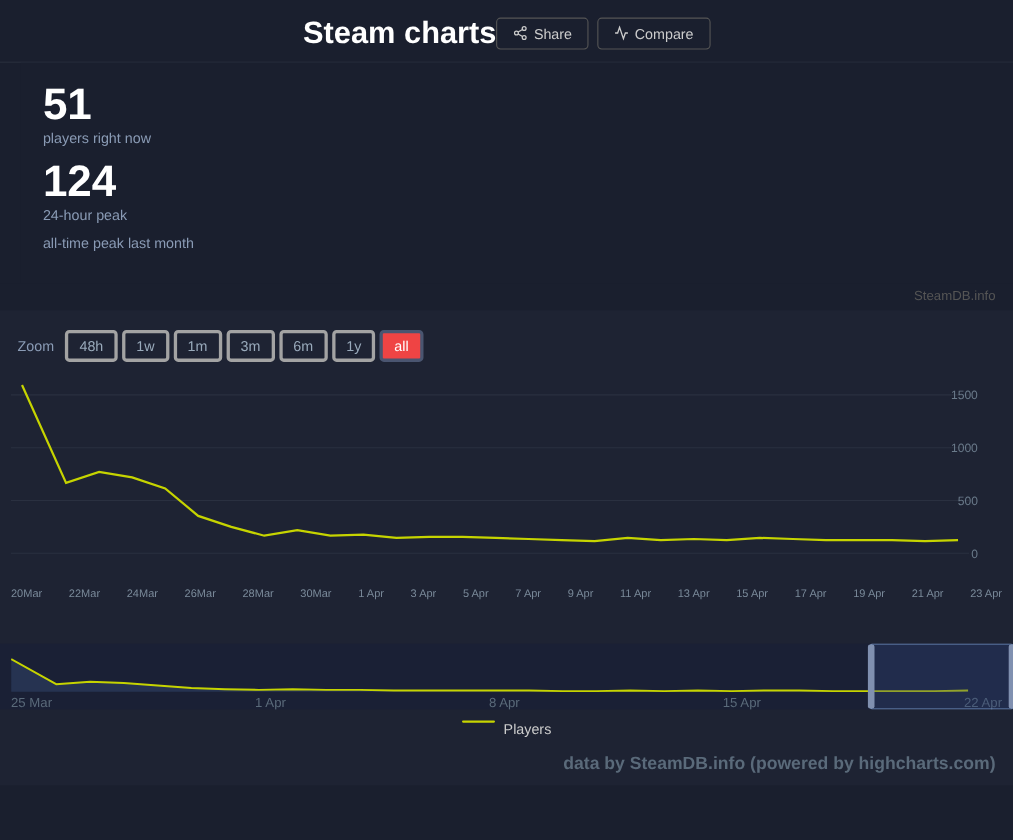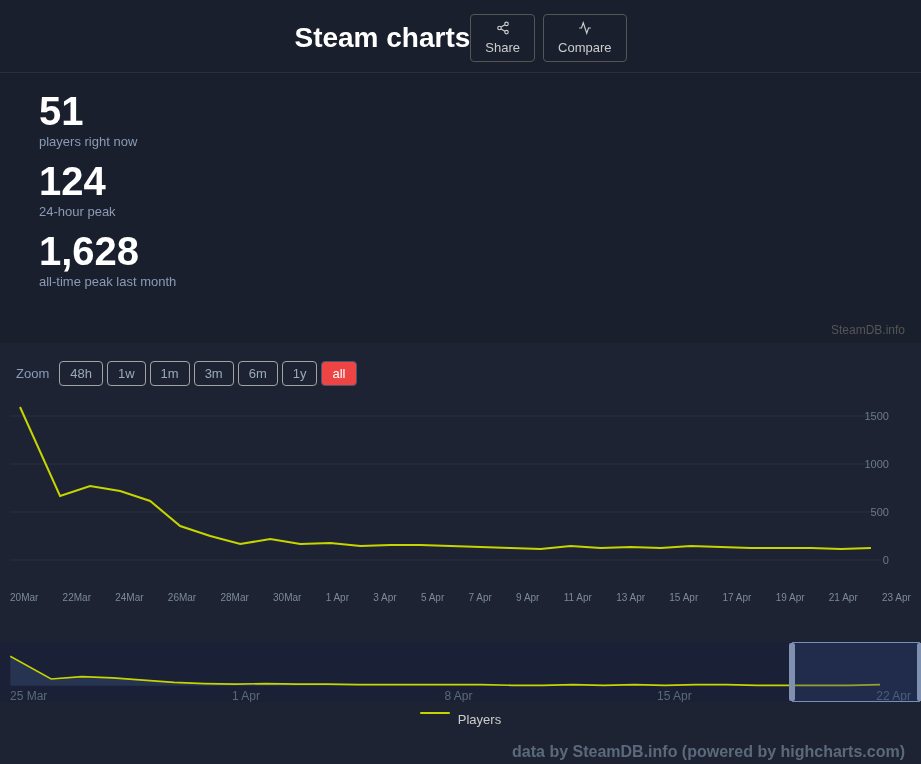--- a/index.html
+++ b/index.html
@@ -33,21 +33,20 @@
       background: transparent;
       border: 1px solid #555;
       color: #ccc;
       padding: 6px 14px;
       border-radius: 4px;
       cursor: pointer;
       font-size: 13px;
       display: flex;
       align-items: center;
       gap: 5px;
-      flex-direction: column;
     }
 
     
     .stats-section {
       background: #1a1f2e;
       padding: 16px 20px 20px 20px;
       margin-left: 19px;
     }
     .stat-block { margin-bottom: 10px; }
     .stat-number {
@@ -84,21 +83,21 @@
       gap: 4px;
       padding: 8px 16px 10px 16px;
     }
     .zoom-label {
       font-size: 13px;
       color: #8a9bb5;
       margin-right: 6px;
     }
     .zoom-btn {
       background: transparent;
-      border: 1px solid #a3a3a3;
+      border: 3px solid #a3a3a3;
       color: #9ab;
       padding: 4px 10px;
       border-radius: 4px;
       cursor: pointer;
       font-size: 13px;
     }
     .zoom-btn.active {
       background: #ef4444;
       border-color: #4a5570;
       color: #fff;
@@ -195,21 +194,20 @@
 <div class="stats-section">
   <div class="stat-block">
     <div class="stat-number">51</div>
     <div class="stat-label">players right now</div>
   </div>
   <div class="stat-block">
     <div class="stat-number">124</div>
     <div class="stat-label">24-hour peak</div>
   </div>
   <div class="stat-block">
-    <div class="stat-number">1,628</div>
     <div class="stat-label">all-time peak last month</div>
   </div>
 </div>
 
 <div class="steamdb-attr">
   <span>SteamDB.info</span>
 </div>
 
 <div class="chart-section">
 

